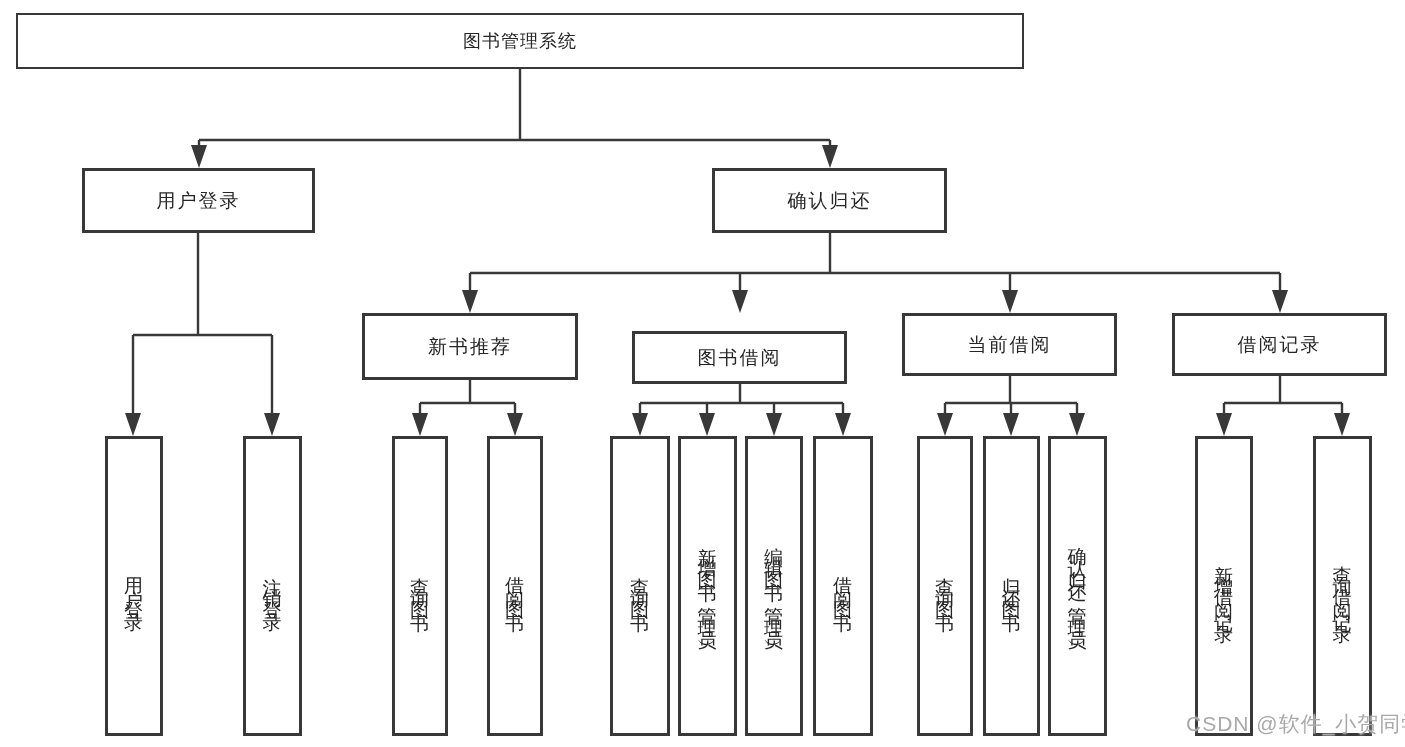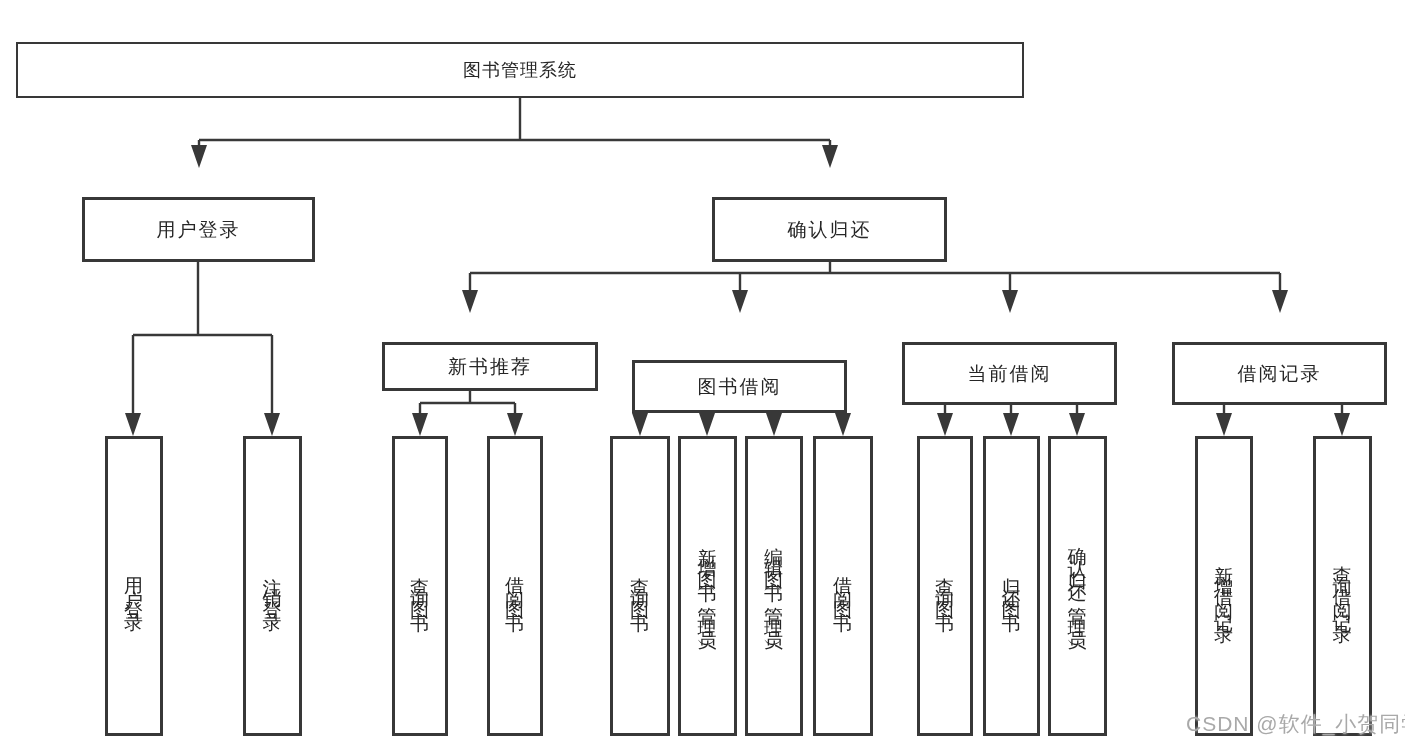--- a/index.html
+++ b/index.html
@@ -13,21 +13,21 @@
   .connectors{position:absolute;left:0;top:0;}
   .box{
     position:absolute;
     box-sizing:border-box;
     background:#ffffff;
     border:3px solid #383838;
     display:flex;align-items:center;justify-content:center;
     color:#262626;
     text-align:center;
   }
-  .h-box{font-size:19px;letter-spacing:2px;margin-top:29px;}
+  .h-box{font-size:19px;letter-spacing:2px;}
   .root-box{border-width:2px;font-size:18px;letter-spacing:1px;}
   .v-box{
     writing-mode:vertical-rl;
     text-orientation:upright;
     font-size:19px;
     letter-spacing:12px;
     line-height:1;
   }
   .watermark{
     position:absolute;
@@ -82,21 +82,21 @@
       <polygon points="1216,413 1232,413 1224,436"></polygon>
       <polygon points="1334,413 1350,413 1342,436"></polygon>
     </g>
   </svg>
 
   <div class="box h-box root-box" style="left:16px;top:13px;width:1008px;height:56px">图书管理系统</div>
 
   <div class="box h-box" style="left:82px;top:168px;width:233px;height:65px">用户登录</div>
   <div class="box h-box" style="left:712px;top:168px;width:235px;height:65px">确认归还</div>
 
-  <div class="box h-box" style="left:382px;top:313px;width:216px;height:49px">新书推荐</div>
+  <div class="box h-box" style="left:362px;top:313px;width:216px;height:67px">新书推荐</div>
   <div class="box h-box" style="left:632px;top:331px;width:215px;height:53px">图书借阅</div>
   <div class="box h-box" style="left:1172px;top:313px;width:215px;height:63px">借阅记录</div>
   <div class="box h-box" style="left:902px;top:313px;width:215px;height:63px">当前借阅</div>
 
   <div class="box v-box" style="left:105px;top:436px;width:58px;height:300px">用户登录</div>
   <div class="box v-box" style="left:243px;top:436px;width:59px;height:300px">注销登录</div>
 
   <div class="box v-box" style="left:392px;top:436px;width:56px;height:300px">查询图书</div>
   <div class="box v-box" style="left:487px;top:436px;width:56px;height:300px">借阅图书</div>
 

